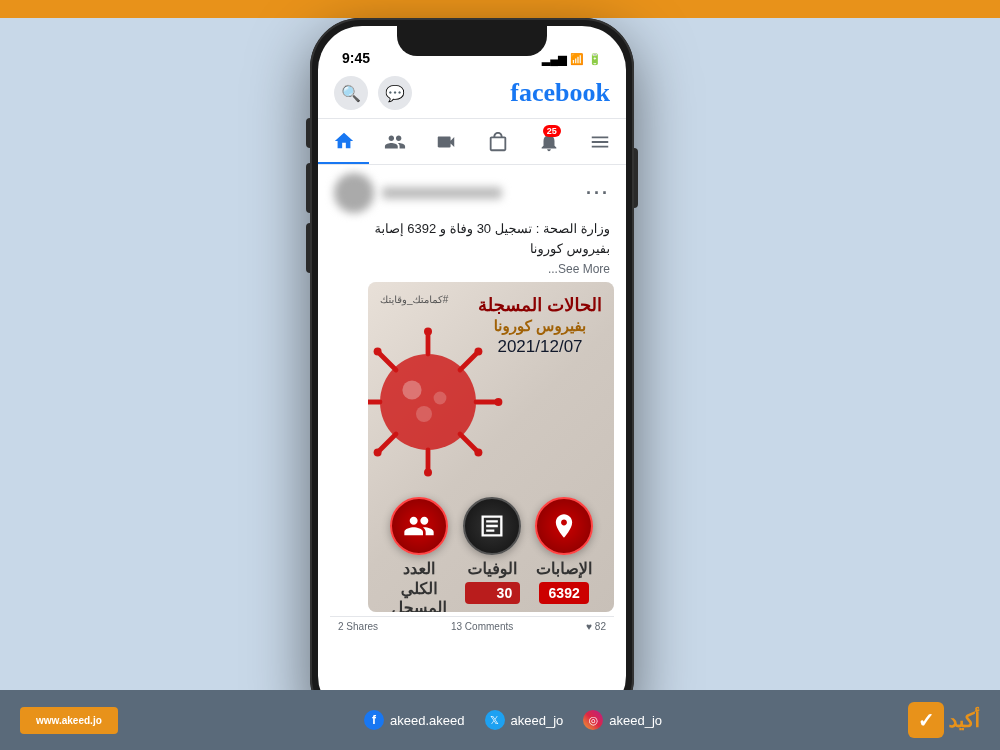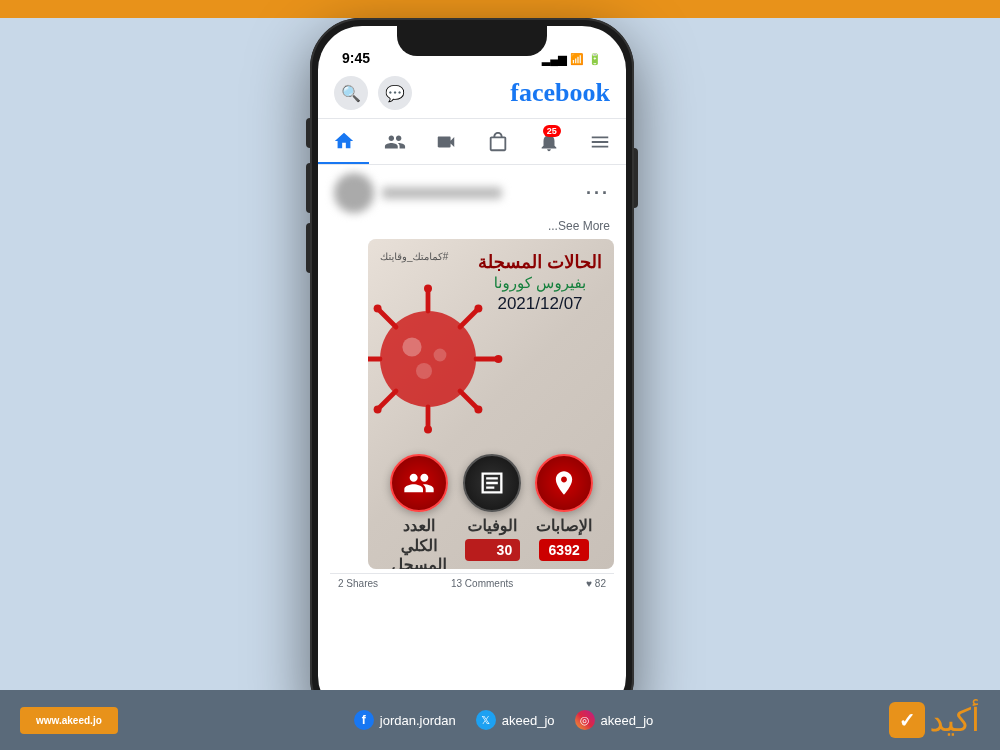--- a/index.html
+++ b/index.html
@@ -86,22 +86,22 @@
       justify-content: center;
       color: white;
       font-size: 11px;
     }
     .akeed-logo {
       display: flex;
       align-items: center;
       gap: 4px;
     }
     .akeed-logo-text {
-      font-size: 32px;
-      font-weight: normal;
+      font-size: 20px;
+      font-weight: bold;
       color: #E8921A;
       font-family: Arial, sans-serif;
     }
     .akeed-logo-check {
       width: 36px;
       height: 36px;
       background: #E8921A;
       border-radius: 6px;
       display: flex;
       align-items: center;
@@ -333,22 +333,22 @@
     }
     .title-main {
       font-size: 18px;
       font-weight: bold;
       color: #8b0000;
       direction: rtl;
       line-height: 1.3;
     }
     .title-sub {
       font-size: 15px;
-      font-weight: normal;
-      color: #15803d;
+      font-weight: bold;
+      color: #a16207;
     }
     .title-date {
       font-size: 17px;
       color: #0f172a;
       margin-top: 2px;
     }
 
     
     .stats-row {
       display: flex;
@@ -535,20 +535,21 @@
         </div>
       </div>
 
       <div class="post-container">
         <div class="post-header">
           <div class="post-avatar-blur"></div>
           <div class="post-name-blur"></div>
           <div class="post-dots">···</div>
         </div>
 
+        <div class="post-text">وزارة الصحة : تسجيل 30 وفاة و 6392 إصابة بفيروس كورونا</div>
         <div class="post-see-more">See More...</div>
 
         <div class="infographic">
           <div class="infographic-bg"></div>
 
           <svg class="virus-svg" viewBox="0 0 200 200" xmlns="http://www.w3.org/2000/svg">
             <circle cx="100" cy="100" r="60" fill="#cc0000" opacity="0.8"></circle>
 
             <line x1="100" y1="40" x2="100" y2="15" stroke="#cc0000" stroke-width="6" stroke-linecap="round"></line>
             <circle cx="100" cy="12" r="5" fill="#cc0000"></circle>
@@ -627,21 +628,21 @@
     </div>
   </div>
 </div>
 
 <div class="bottom-bar">
   <div class="site-url">www.akeed.jo</div>
 
   <div class="social-links">
     <div class="social-item">
       <div class="fb-icon-small">f</div>
-      <span>jordan.jordan</span>
+      <span>akeed.akeed</span>
     </div>
     <div class="social-item">
       <div class="tw-icon-small">𝕏</div>
       <span>akeed_jo</span>
     </div>
     <div class="social-item">
       <div class="ig-icon-small">◎</div>
       <span>akeed_jo</span>
     </div>
   </div>

